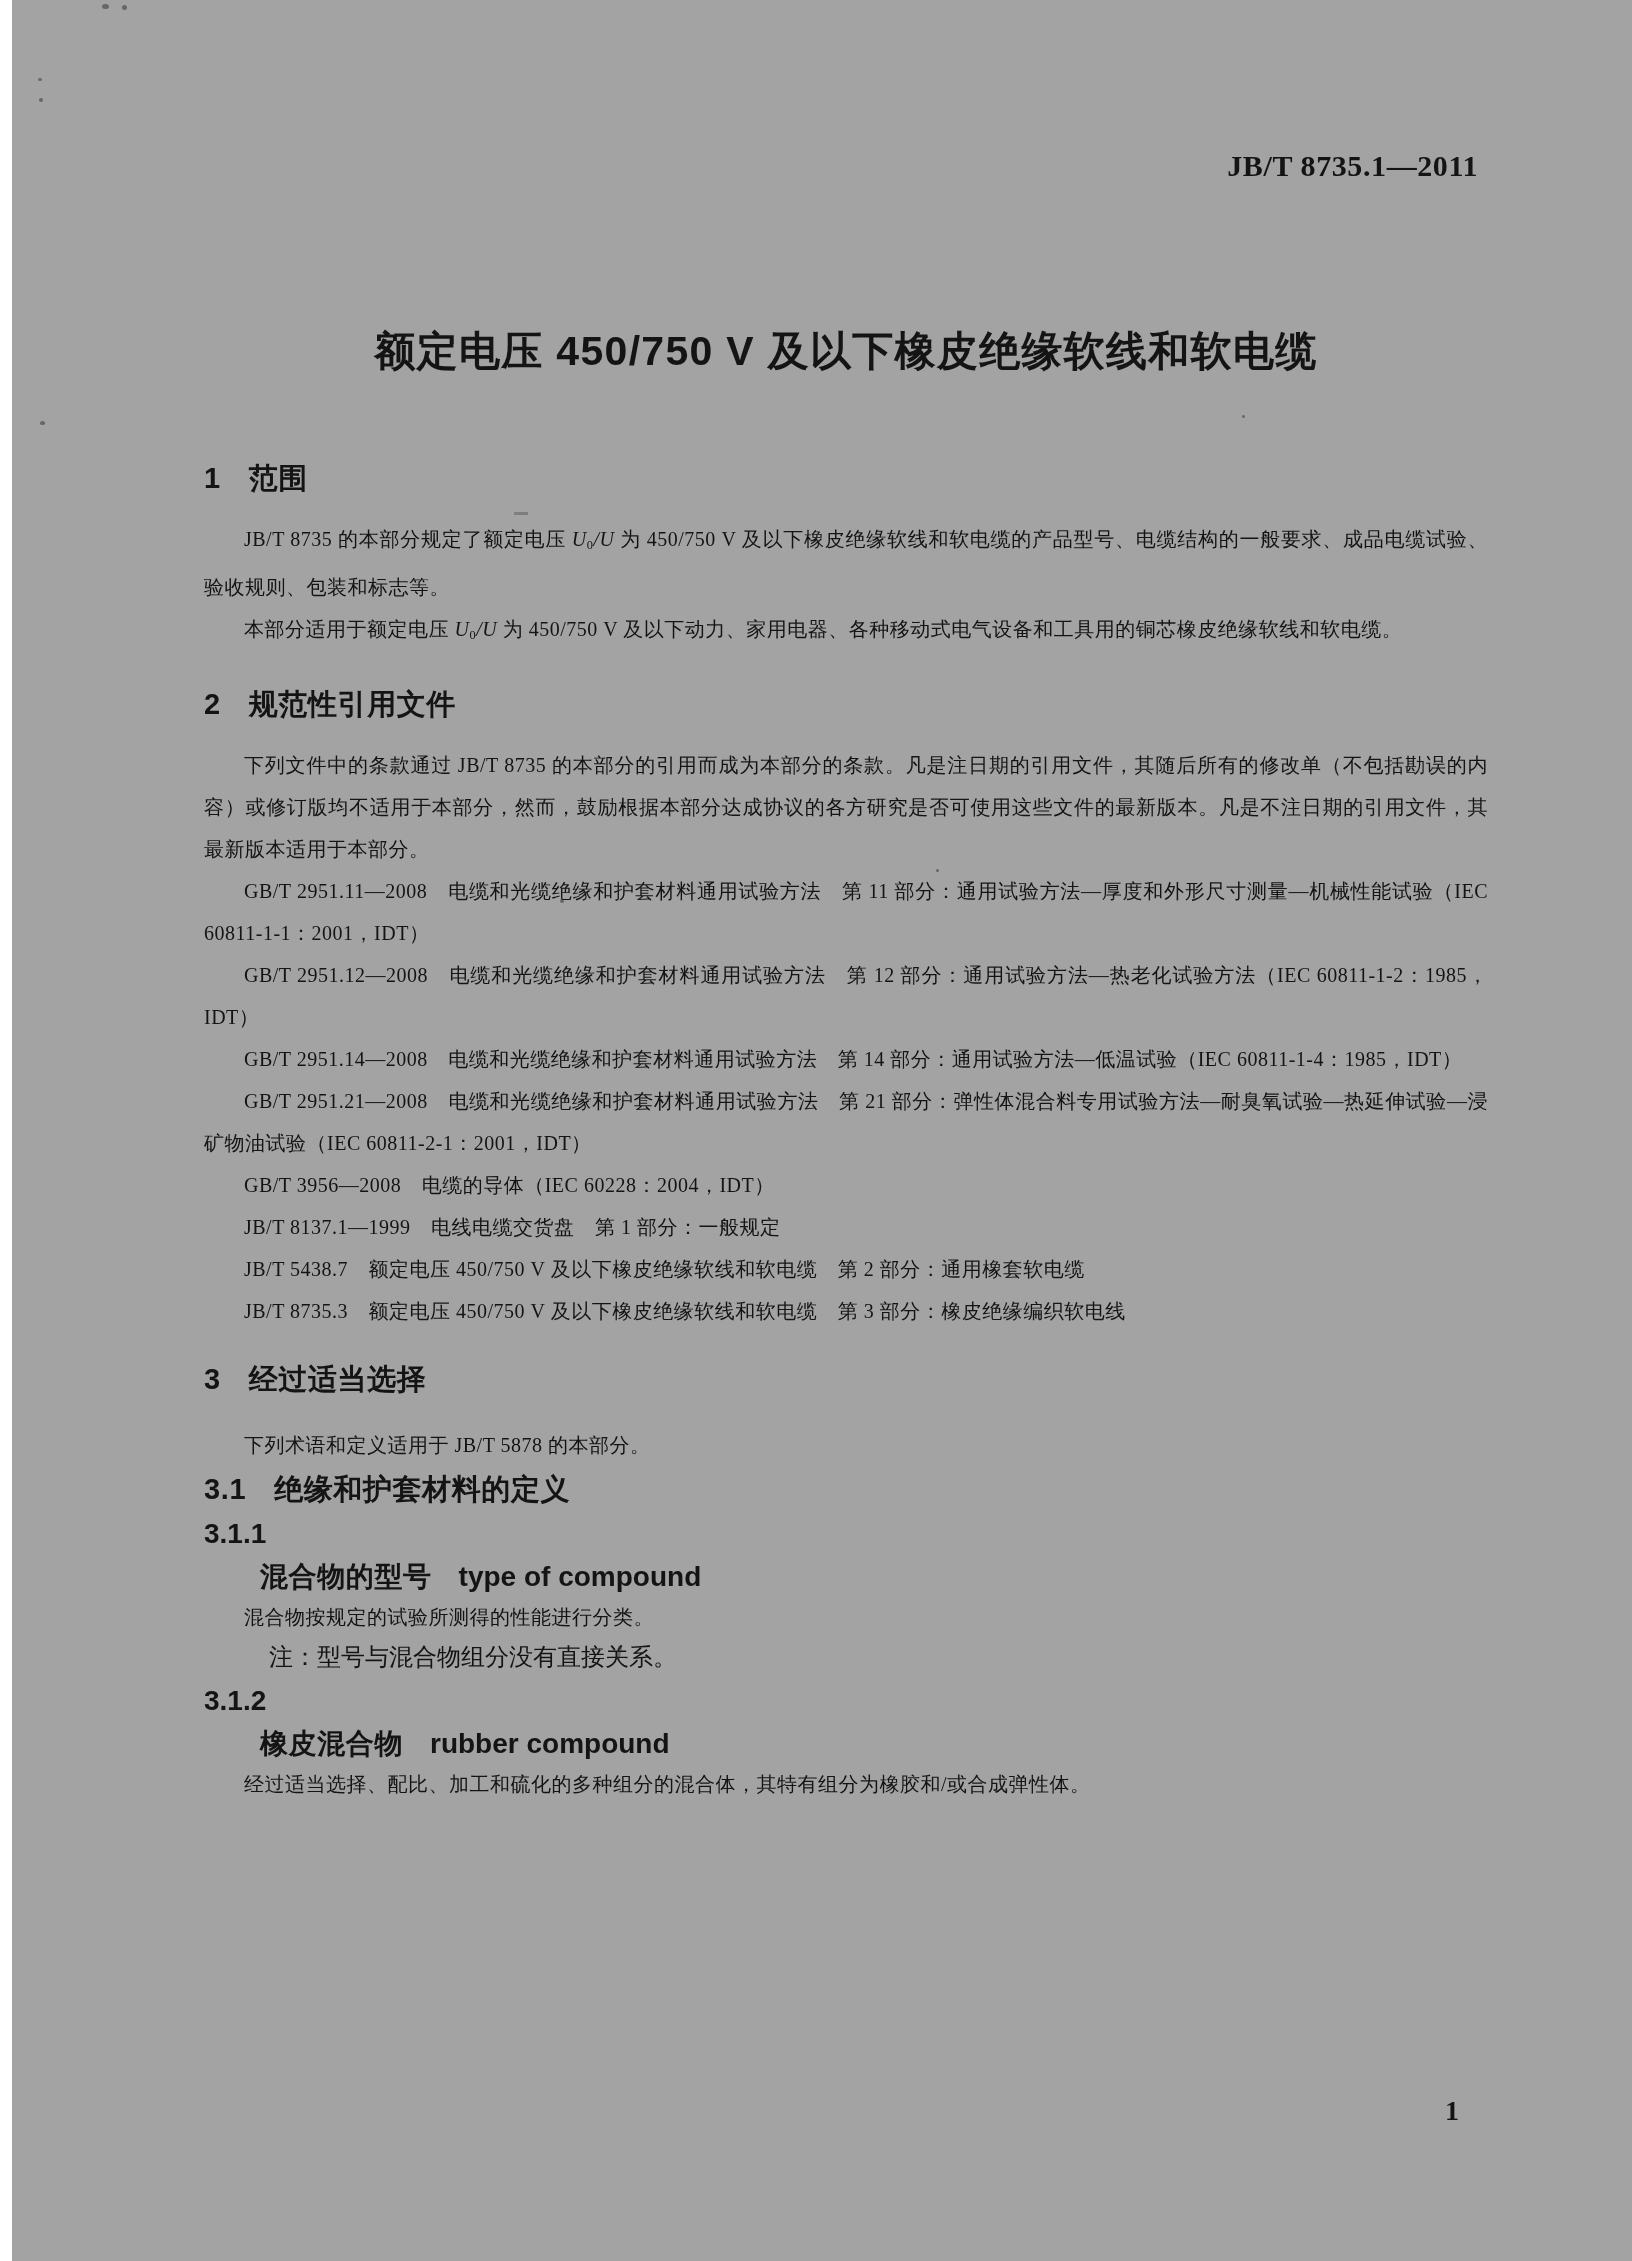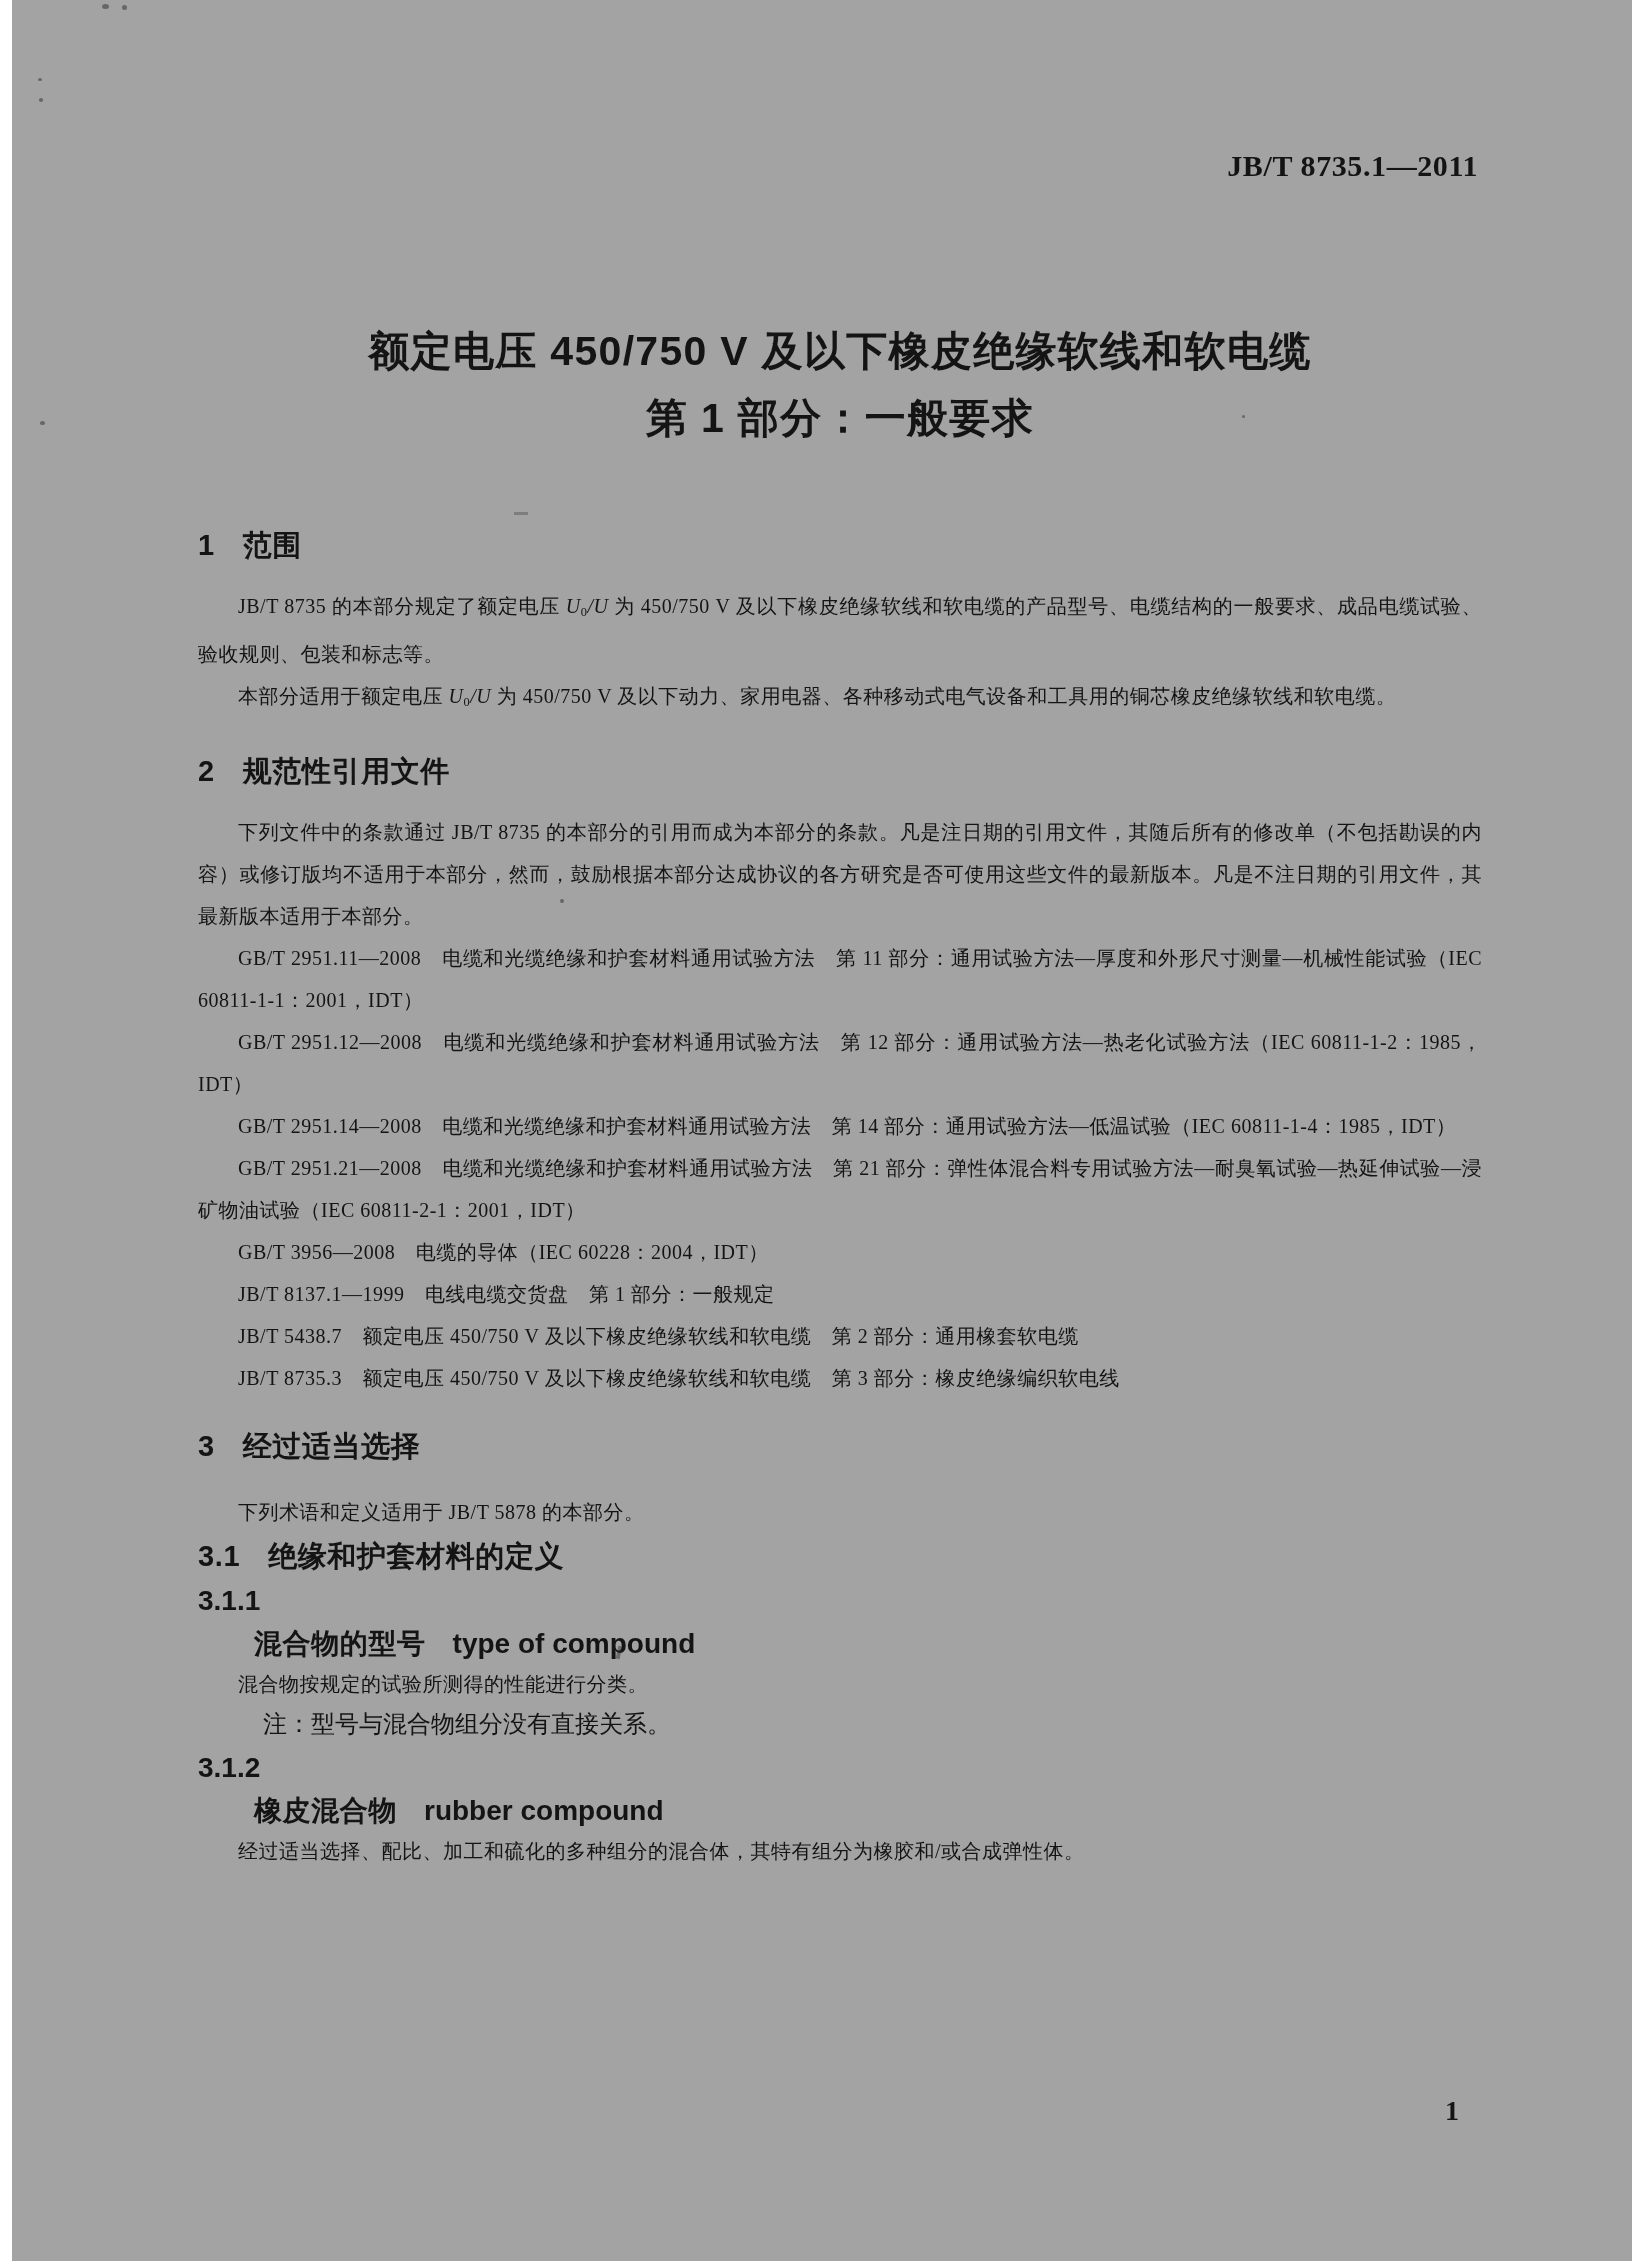--- a/index.html
+++ b/index.html
@@ -21,21 +21,21 @@
     right: 167px;
     font-family: "Liberation Serif", "DejaVu Serif", serif;
     font-weight: bold;
     font-size: 30px;
     letter-spacing: 0.6px;
     white-space: nowrap;
   }
 
   .content {
     position: absolute;
-    left: 186px;
+    left: 192px;
     top: 0;
     width: 1284px;
   }
 
   .doc-title {
     margin: 318px 0 0 0;
     text-align: center;
     font-family: "Liberation Sans", "DejaVu Sans", sans-serif;
     font-weight: bold;
     font-size: 41px;
@@ -124,21 +124,20 @@
 <body>
 
 <div class="page">
 
   <div class="std-number">JB/T 8735.1—2011</div>
 
   <div class="content">
 
     <div class="doc-title">
       <div>额定电压 450/750 V 及以下橡皮绝缘软线和软电缆</div>
-      <div>第 1 部分：一般要求</div>
     </div>
 
     <h2 class="sec h-s1"><span class="sec-num">1</span><span>范围</span></h2>
 
     <p class="body indent"><span>JB/T 8735 的本部分规定了额定电压 </span><span class="sym">U</span><sub class="sym-sub">0</sub><span class="sym">/U</span><span> 为 450/750 V 及以下橡皮绝缘软线和软电缆的产品型号、电缆结构的一般要求、成品电缆试验、验收规则、包装和标志等。</span></p>
 
     <p class="body indent"><span>本部分适用于额定电压 </span><span class="sym">U</span><sub class="sym-sub">0</sub><span class="sym">/U</span><span> 为 450/750 V 及以下动力、家用电器、各种移动式电气设备和工具用的铜芯橡皮绝缘软线和软电缆。</span></p>
 
     <h2 class="sec h-s2"><span class="sec-num">2</span><span>规范性引用文件</span></h2>
 

